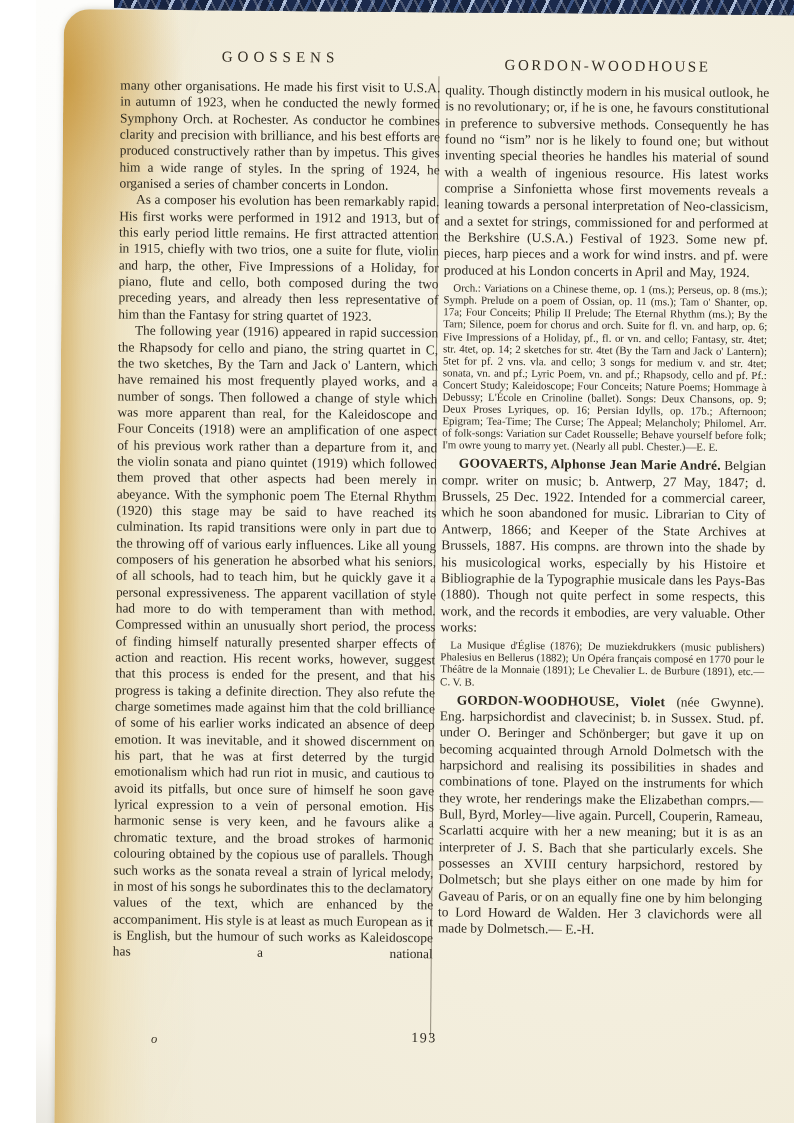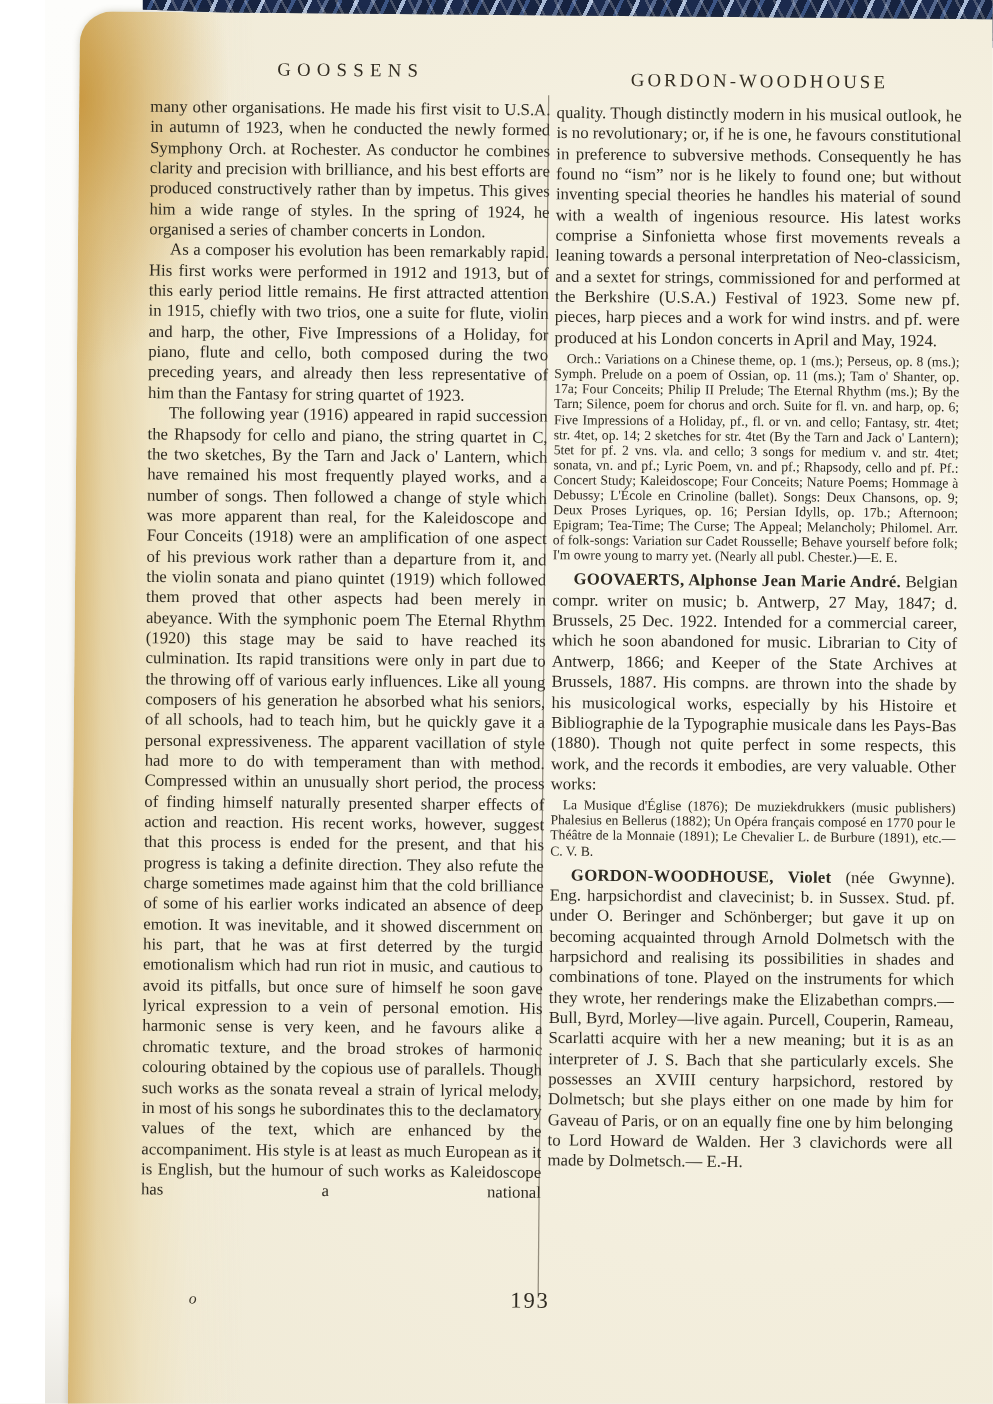--- a/index.html
+++ b/index.html
@@ -71,21 +71,21 @@
     position: absolute; left: 375px; top: 64px; width: 1px; height: 962px;
     background: rgba(70,62,48,0.55);
   }
 
   .sig {
     position: absolute; left: 96px; top: 1022px;
     font-style: italic; font-size: 12.5px; color: #3a3428;
   }
   .pagenum {
     position: absolute; left: 337px; top: 1018px; width: 64px;
-    text-align: center; font-size: 18px; letter-spacing: 1.5px; color: #2e2a21;
+    text-align: center; font-size: 14px; letter-spacing: 1.5px; color: #2e2a21;
   }
 </style>
 </head>
 <body>
 
 <div class="scene">
 
   <div class="fabric"></div>
 
   <div class="page">

